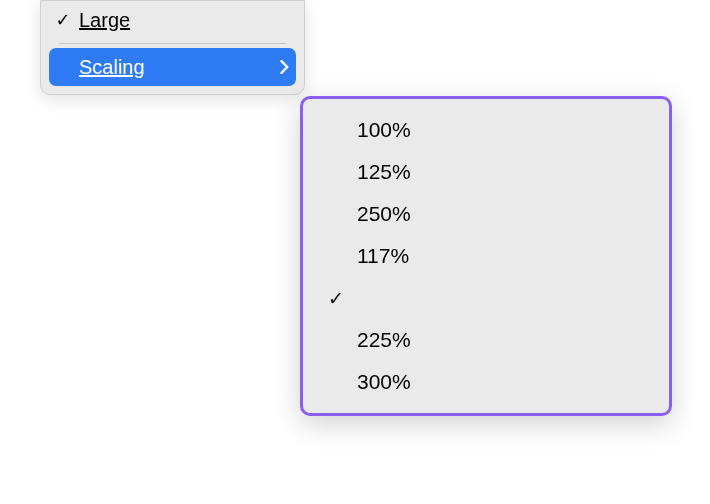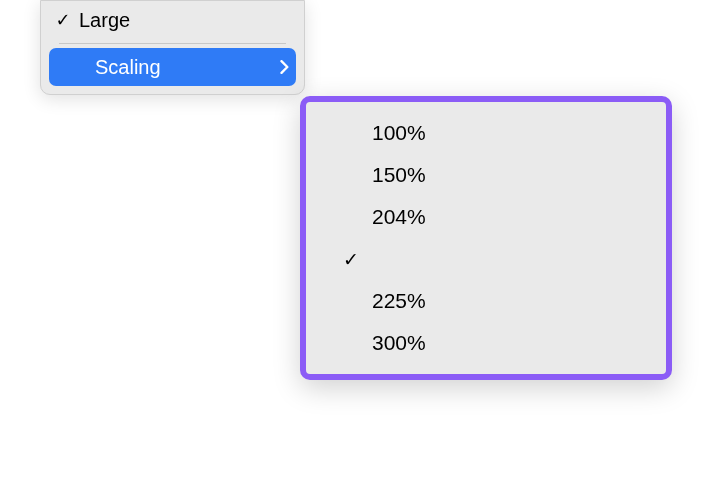--- a/index.html
+++ b/index.html
@@ -37,49 +37,49 @@
     .check-col {
       width: 24px;
       display: inline-flex;
       justify-content: center;
       align-items: center;
       font-size: 18px;
     }
     .label-col {
       flex: 1;
       padding-left: 4px;
+      text-decoration: underline;
     }
     .arrow-col {
       width: 18px;
       display: inline-flex;
       justify-content: flex-end;
       align-items: center;
     }
     .divider {
       height: 1px;
       background: #c8c8c8;
       margin: 4px 18px;
     }
     .menu-item.highlighted {
       background: #2f7bf6;
       color: #ffffff;
       border-radius: 7px;
       margin: 0 8px;
       padding: 0 6px 0 2px;
-      gap: 16px;
     }
     .menu-secondary {
       position: absolute;
       left: 300px;
       top: 96px;
       width: 372px;
       background: #eaeaea;
-      border: 6px solid #8b5cf6;
+      border: 3px solid #8b5cf6;
       border-radius: 10px;
-      padding: 10px 16px;
+      padding: 10px 4px;
       box-shadow: 0 8px 28px rgba(0,0,0,0.18);
     }
     .sub-item {
       display: flex;
       align-items: center;
       height: 42px;
       padding: 0 16px 0 14px;
       font-size: 21px;
       color: #000;
       cursor: default;
@@ -125,29 +125,33 @@
 
 </div>
 
 <div class="menu-secondary">
 
   <div class="sub-item">
     <span class="sub-check"></span>
     <span class="sub-label">100%</span>
   </div>
 
-
   <div class="sub-item">
     <span class="sub-check"></span>
-    <span class="sub-label">150%</span>
+    <span class="sub-label">125%</span>
   </div>
 
   <div class="sub-item">
     <span class="sub-check"></span>
-    <span class="sub-label">204%</span>
+    <span class="sub-label">250%</span>
+  </div>
+
+  <div class="sub-item">
+    <span class="sub-check"></span>
+    <span class="sub-label">117%</span>
   </div>
 
   <div class="sub-item">
     <span class="sub-check">✓</span>
   </div>
 
   <div class="sub-item">
     <span class="sub-check"></span>
     <span class="sub-label">225%</span>
   </div>

